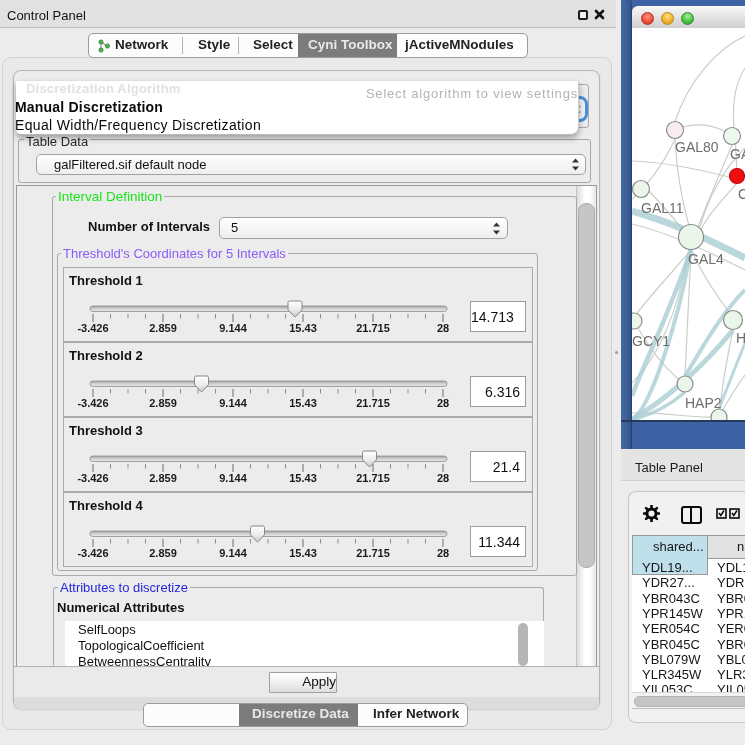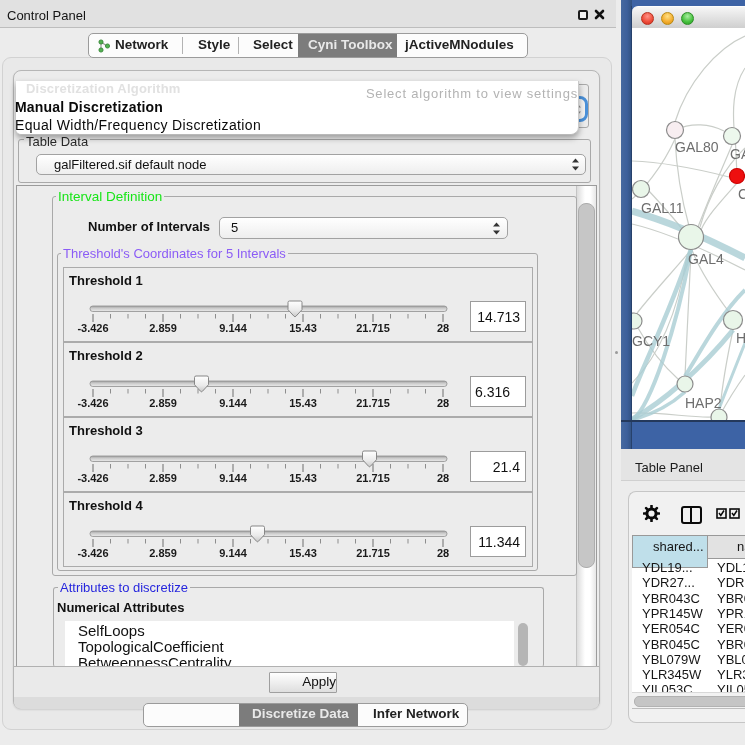--- a/index.html
+++ b/index.html
@@ -114,21 +114,21 @@
       <text x="29" y="63.5" text-anchor="middle" font-size="11" font-weight="bold" fill="#1a1a1a" font-family="Liberation Sans,sans-serif">-3.426</text>
         <text x="99" y="63.5" text-anchor="middle" font-size="11" font-weight="bold" fill="#1a1a1a" font-family="Liberation Sans,sans-serif">2.859</text>
         <text x="169" y="63.5" text-anchor="middle" font-size="11" font-weight="bold" fill="#1a1a1a" font-family="Liberation Sans,sans-serif">9.144</text>
         <text x="239" y="63.5" text-anchor="middle" font-size="11" font-weight="bold" fill="#1a1a1a" font-family="Liberation Sans,sans-serif">15.43</text>
         <text x="309" y="63.5" text-anchor="middle" font-size="11" font-weight="bold" fill="#1a1a1a" font-family="Liberation Sans,sans-serif">21.715</text>
         <text x="379" y="63.5" text-anchor="middle" font-size="11" font-weight="bold" fill="#1a1a1a" font-family="Liberation Sans,sans-serif">28</text>
       <g transform="translate(231.0,40.5)">
         <path d="M-5.5,-7.5 L5.5,-7.5 Q7,-7.5 7,-6 L7,1.2 L0.9,7.8 Q0,8.8 -0.9,7.8 L-7,1.2 L-7,-6 Q-7,-7.5 -5.5,-7.5 Z" fill="url(#hg)" stroke="#878787" stroke-width="1"></path>
       </g>
     </svg>
-    <div class="abs" style="left:406px;top:33px;width:56px;height:31px;background:#fff;border:1px solid #9c9c9c;font-size:14px;color:#111;text-align:right;line-height:31px;padding-right:5px;box-sizing:border-box;">14.713</div>
+    <div class="abs" style="left:406px;top:33px;width:56px;height:31px;background:#fff;border:1px solid #9c9c9c;font-size:14px;color:#111;text-align:left;line-height:31px;padding-right:5px;box-sizing:border-box;">14.713</div>
   </div>
   <div class="abs" style="left:63px;top:341.5px;width:470px;height:75px;border:1px solid #ababab;box-sizing:border-box;">
     <svg width="468" height="73" viewBox="0 0 468 73" style="position:absolute;left:0;top:0">
       <text x="5" y="17" font-size="13" font-weight="bold" fill="#111" font-family="Liberation Sans,sans-serif">Threshold 2</text>
       <rect x="26" y="38" width="357" height="5.5" rx="2.7" fill="url(#tg)" stroke="#8e8e8e" stroke-width="0.8"></rect>
       <line x1="29" y1="46" x2="29" y2="54" stroke="#6f6f6f" stroke-width="1"></line>
         <line x1="46.5" y1="46" x2="46.5" y2="50.5" stroke="#8d8d8d" stroke-width="1"></line>
         <line x1="64.0" y1="46" x2="64.0" y2="50.5" stroke="#8d8d8d" stroke-width="1"></line>
         <line x1="81.5" y1="46" x2="81.5" y2="50.5" stroke="#8d8d8d" stroke-width="1"></line>
         <line x1="99" y1="46" x2="99" y2="54" stroke="#6f6f6f" stroke-width="1"></line>
@@ -151,21 +151,21 @@
       <text x="29" y="63.5" text-anchor="middle" font-size="11" font-weight="bold" fill="#1a1a1a" font-family="Liberation Sans,sans-serif">-3.426</text>
         <text x="99" y="63.5" text-anchor="middle" font-size="11" font-weight="bold" fill="#1a1a1a" font-family="Liberation Sans,sans-serif">2.859</text>
         <text x="169" y="63.5" text-anchor="middle" font-size="11" font-weight="bold" fill="#1a1a1a" font-family="Liberation Sans,sans-serif">9.144</text>
         <text x="239" y="63.5" text-anchor="middle" font-size="11" font-weight="bold" fill="#1a1a1a" font-family="Liberation Sans,sans-serif">15.43</text>
         <text x="309" y="63.5" text-anchor="middle" font-size="11" font-weight="bold" fill="#1a1a1a" font-family="Liberation Sans,sans-serif">21.715</text>
         <text x="379" y="63.5" text-anchor="middle" font-size="11" font-weight="bold" fill="#1a1a1a" font-family="Liberation Sans,sans-serif">28</text>
       <g transform="translate(137.5,40.5)">
         <path d="M-5.5,-7.5 L5.5,-7.5 Q7,-7.5 7,-6 L7,1.2 L0.9,7.8 Q0,8.8 -0.9,7.8 L-7,1.2 L-7,-6 Q-7,-7.5 -5.5,-7.5 Z" fill="url(#hg)" stroke="#878787" stroke-width="1"></path>
       </g>
     </svg>
-    <div class="abs" style="left:406px;top:33px;width:56px;height:31px;background:#fff;border:1px solid #9c9c9c;font-size:14px;color:#111;text-align:right;line-height:31px;padding-right:15px;box-sizing:border-box;">6.316</div>
+    <div class="abs" style="left:406px;top:33px;width:56px;height:31px;background:#fff;border:1px solid #9c9c9c;font-size:14px;color:#111;text-align:right;line-height:31px;padding-right:5px;box-sizing:border-box;">6.316</div>
   </div>
   <div class="abs" style="left:63px;top:416.5px;width:470px;height:75px;border:1px solid #ababab;box-sizing:border-box;">
     <svg width="468" height="73" viewBox="0 0 468 73" style="position:absolute;left:0;top:0">
       <text x="5" y="17" font-size="13" font-weight="bold" fill="#111" font-family="Liberation Sans,sans-serif">Threshold 3</text>
       <rect x="26" y="38" width="357" height="5.5" rx="2.7" fill="url(#tg)" stroke="#8e8e8e" stroke-width="0.8"></rect>
       <line x1="29" y1="46" x2="29" y2="54" stroke="#6f6f6f" stroke-width="1"></line>
         <line x1="46.5" y1="46" x2="46.5" y2="50.5" stroke="#8d8d8d" stroke-width="1"></line>
         <line x1="64.0" y1="46" x2="64.0" y2="50.5" stroke="#8d8d8d" stroke-width="1"></line>
         <line x1="81.5" y1="46" x2="81.5" y2="50.5" stroke="#8d8d8d" stroke-width="1"></line>
         <line x1="99" y1="46" x2="99" y2="54" stroke="#6f6f6f" stroke-width="1"></line>
@@ -231,21 +231,21 @@
       <g transform="translate(193.5,40.5)">
         <path d="M-5.5,-7.5 L5.5,-7.5 Q7,-7.5 7,-6 L7,1.2 L0.9,7.8 Q0,8.8 -0.9,7.8 L-7,1.2 L-7,-6 Q-7,-7.5 -5.5,-7.5 Z" fill="url(#hg)" stroke="#878787" stroke-width="1"></path>
       </g>
     </svg>
     <div class="abs" style="left:406px;top:33px;width:56px;height:31px;background:#fff;border:1px solid #9c9c9c;font-size:14px;color:#111;text-align:right;line-height:31px;padding-right:5px;box-sizing:border-box;">11.344</div>
   </div>
 
   <div class="abs" style="left:53px;top:587px;width:489px;height:79px;border:1px solid #a9a9a9;border-radius:3px;border-bottom:none;"></div>
   <div class="grouplabel" style="left:58px;top:581px;font-size:13px;color:#2626dd;">Attributes to discretize</div>
   <div class="abs" style="left:57px;top:600px;font-size:13px;font-weight:bold;color:#111;">Numerical Attributes</div>
-  <div class="abs" style="left:65px;top:621px;width:449px;height:45px;background:#ffffff;overflow:hidden;font-size:15px;color:#111;">
+  <div class="abs" style="left:65px;top:621px;width:449px;height:45px;background:#ffffff;overflow:hidden;font-size:13px;color:#111;padding-left:30px;">
     <div class="abs" style="left:13px;top:1px;">SelfLoops</div>
     <div class="abs" style="left:13px;top:17px;">TopologicalCoefficient</div>
     <div class="abs" style="left:13px;top:33px;">BetweennessCentrality</div>
   </div>
   <div class="abs" style="left:518px;top:623px;width:10px;height:43px;background:#b5b5b5;border-radius:5px;"></div>
 
   <div class="abs" style="left:14px;top:666px;width:585px;height:30px;background:#eaeaea;border-top:1px solid #b1b1b1;"></div>
   <div class="abs" style="left:269px;top:672px;width:66px;height:19px;background:linear-gradient(#ffffff,#dedede);border:1px solid #9f9f9f;border-radius:1px;font-size:13.5px;color:#111;text-align:right;line-height:18px;">Apply</div>
 
   <div class="abs" style="left:14px;top:697px;width:585px;height:12px;background:#dcdcdc;border-radius:0 0 7px 7px;"></div>
@@ -363,21 +363,21 @@
     <div class="abs" style="left:60px;top:57px;width:17px;height:14px;border:2.4px solid #0a0a0a;border-radius:3px;">
       <div class="abs" style="left:6.5px;top:0;width:2.4px;height:14px;background:#0a0a0a;"></div>
     </div>
     <svg class="abs" style="left:95px;top:59px;" width="24" height="11" viewBox="0 0 24 11">
       <rect x="1" y="1" width="9" height="9" fill="none" stroke="#0a0a0a" stroke-width="1.6"></rect>
       <path d="M3,5 L4.8,7.5 L8,2.5" fill="none" stroke="#0a0a0a" stroke-width="1.5"></path>
       <rect x="14" y="1" width="9" height="9" fill="none" stroke="#0a0a0a" stroke-width="1.6"></rect>
       <path d="M16,5 L17.8,7.5 L21,2.5" fill="none" stroke="#0a0a0a" stroke-width="1.5"></path>
     </svg>
     <div class="abs" style="left:11px;top:86px;width:113px;height:157px;background:#ffffff;overflow:hidden;font-size:13px;color:#161616;">
-      <div class="abs" style="left:0;top:0;width:76px;height:33px;background:#bfdfea;border:1px solid #999;box-sizing:border-box;">
+      <div class="abs" style="left:0;top:0;width:76px;height:40px;background:#bfdfea;border:1px solid #999;box-sizing:border-box;">
           <span style="position:absolute;left:20px;top:3px;">shared...</span>
         </div>
       <div class="abs" style="left:75px;top:0;width:49px;height:24px;background:#e2e2e2;border:1px solid #999;box-sizing:border-box;">
           <span style="position:absolute;left:29px;top:3px;">na</span>
         </div>
       <div class="abs" style="left:10px;top:25.0px;">YDL19...</div>
         <div class="abs" style="left:85px;top:25.0px;">YDL19</div>
         <div class="abs" style="left:10px;top:40.3px;">YDR27...</div>
         <div class="abs" style="left:85px;top:40.3px;">YDR27</div>
         <div class="abs" style="left:10px;top:55.6px;">YBR043C</div>

